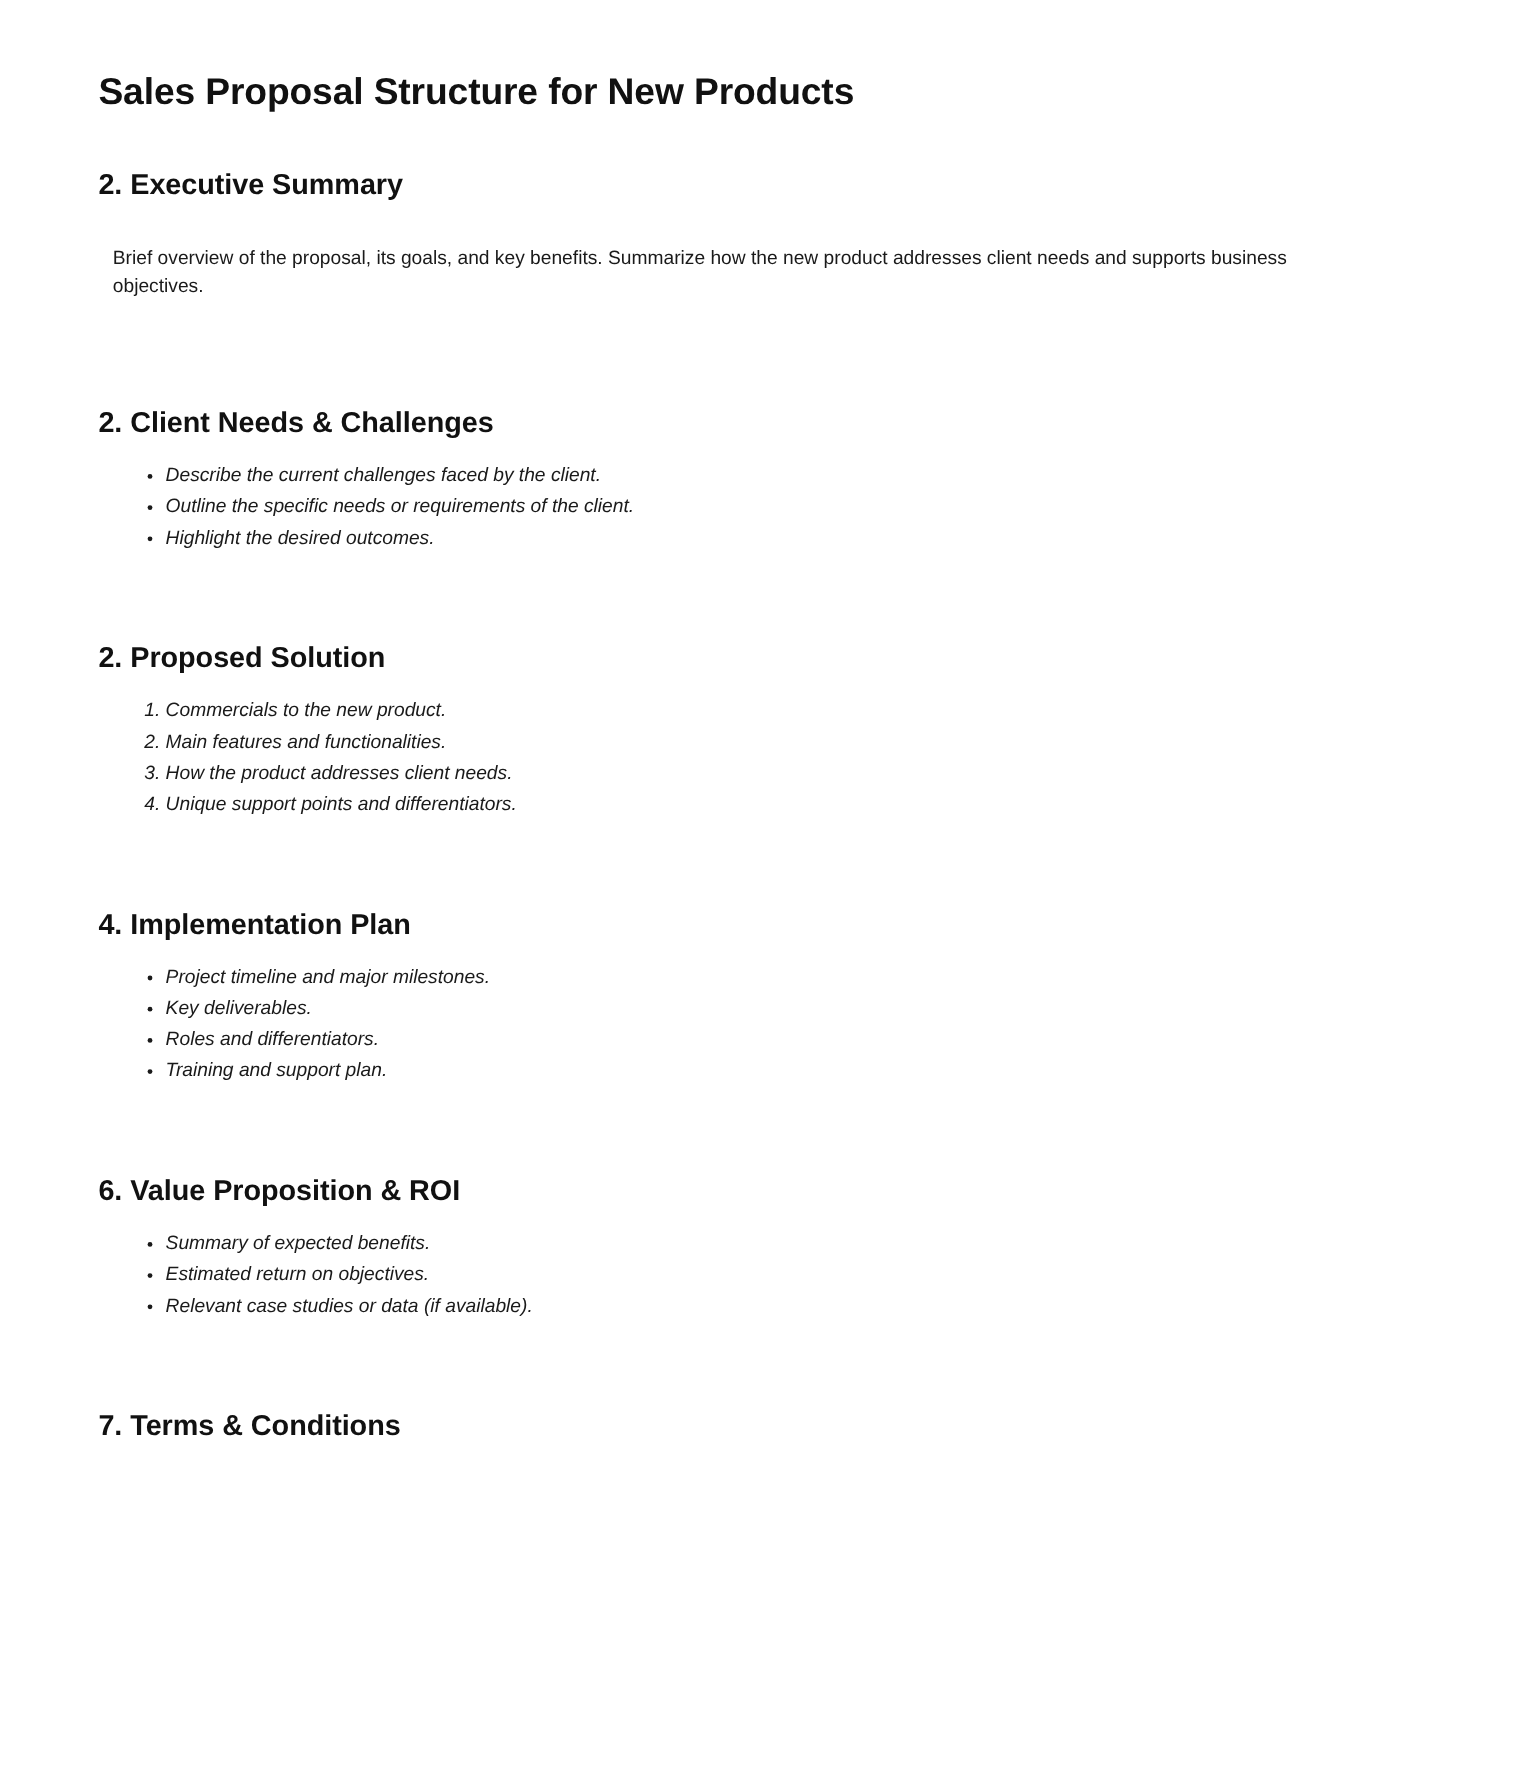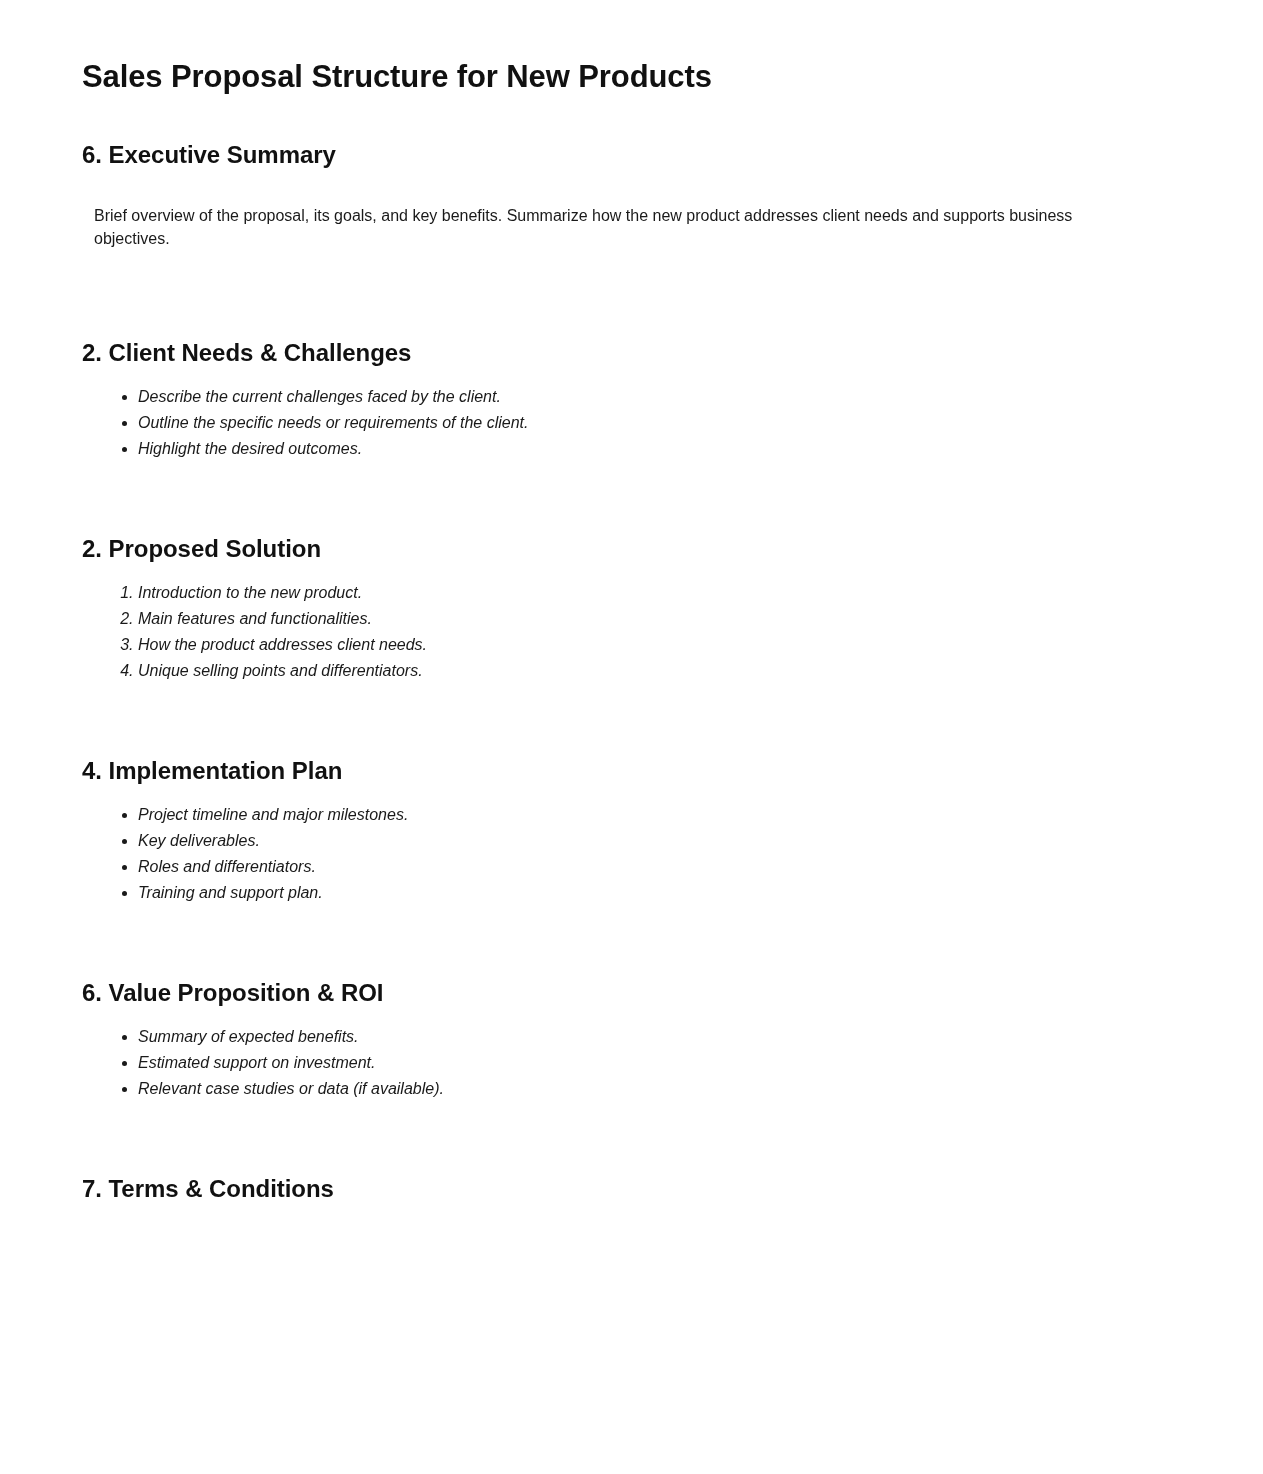--- a/index.html
+++ b/index.html
@@ -102,54 +102,54 @@
 </head>
 <body>
 
 <div class="doc-clip">
   <article class="doc-body">
 
     <h1 class="doc-title">Sales Proposal Structure for New Products</h1>
 
     <div id="sections-root">
         <div class="section-block after-para">
-          <h2 class="section-heading">6. Executive Summary</h2>
+          <h2 class="section-heading">2. Executive Summary</h2>
           <p class="section-paragraph">Brief overview of the proposal, its goals, and key benefits. Summarize how the new product addresses client needs and supports business objectives.</p>
         </div>
         <div class="section-block after-list">
           <h2 class="section-heading">2. Client Needs &amp; Challenges</h2>
           <ul class="section-list">
             <li>Describe the current challenges faced by the client.</li>
             <li>Outline the specific needs or requirements of the client.</li>
             <li>Highlight the desired outcomes.</li>
           </ul>
         </div>
         <div class="section-block after-list">
           <h2 class="section-heading">2. Proposed Solution</h2>
           <ol class="section-list">
-            <li>Introduction to the new product.</li>
+            <li>Commercials to the new product.</li>
             <li>Main features and functionalities.</li>
             <li>How the product addresses client needs.</li>
-            <li>Unique selling points and differentiators.</li>
+            <li>Unique support points and differentiators.</li>
           </ol>
         </div>
         <div class="section-block after-list">
           <h2 class="section-heading">4. Implementation Plan</h2>
           <ul class="section-list">
             <li>Project timeline and major milestones.</li>
             <li>Key deliverables.</li>
             <li>Roles and differentiators.</li>
             <li>Training and support plan.</li>
           </ul>
         </div>
         <div class="section-block after-list">
           <h2 class="section-heading">6. Value Proposition &amp; ROI</h2>
           <ul class="section-list">
             <li>Summary of expected benefits.</li>
-            <li>Estimated support on investment.</li>
+            <li>Estimated return on objectives.</li>
             <li>Relevant case studies or data (if available).</li>
           </ul>
         </div>
         <div class="section-block after-list">
           <h2 class="section-heading">7. Terms &amp; Conditions</h2>
         </div>
       </div>
 
   </article>
 </div>

